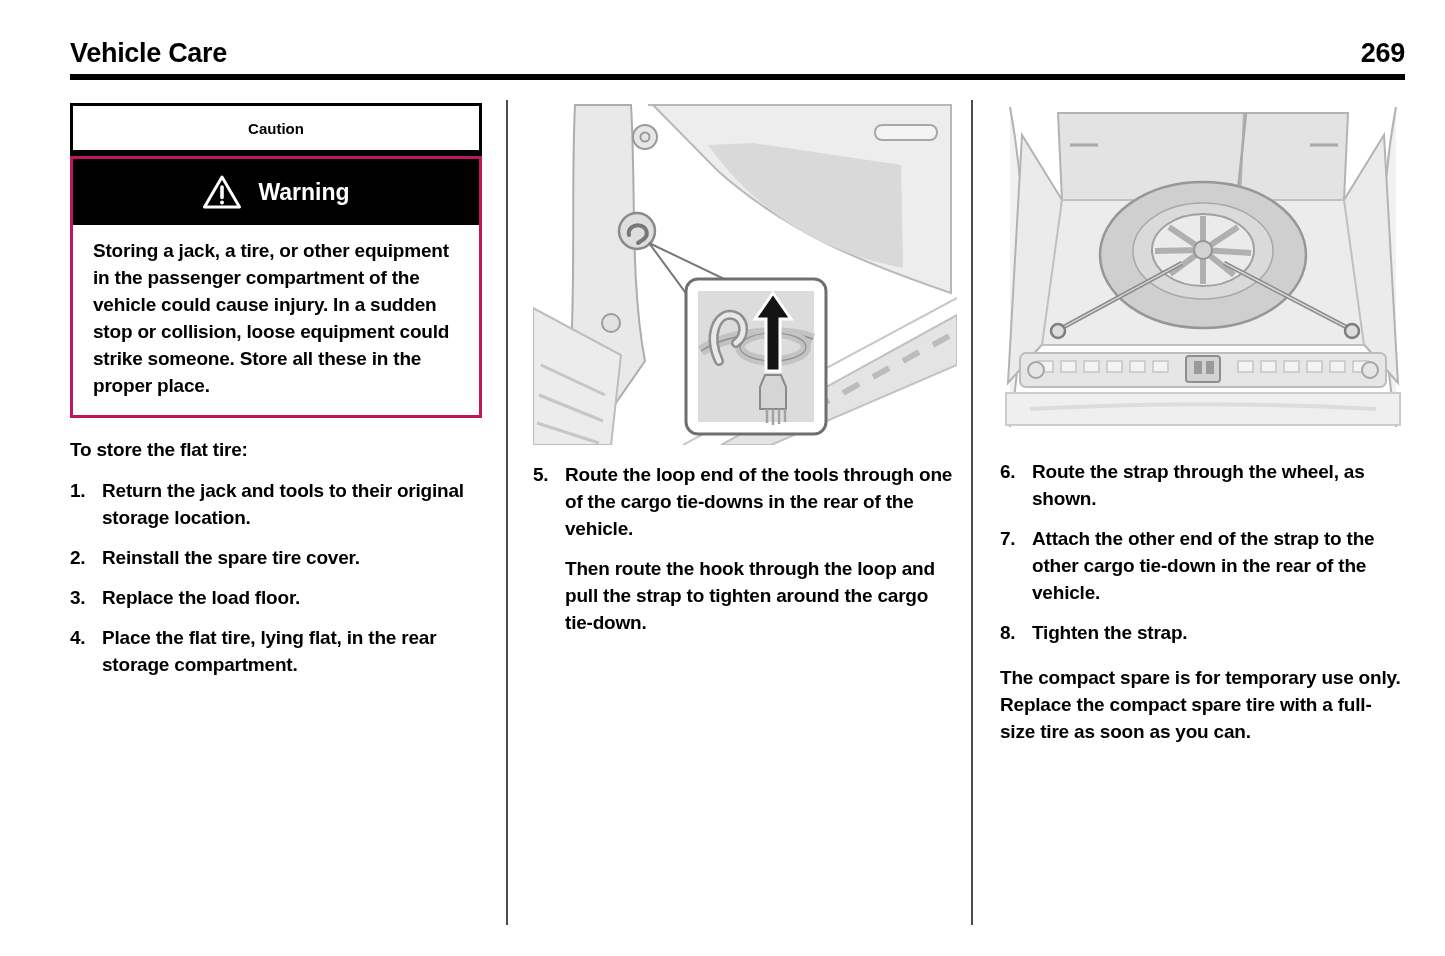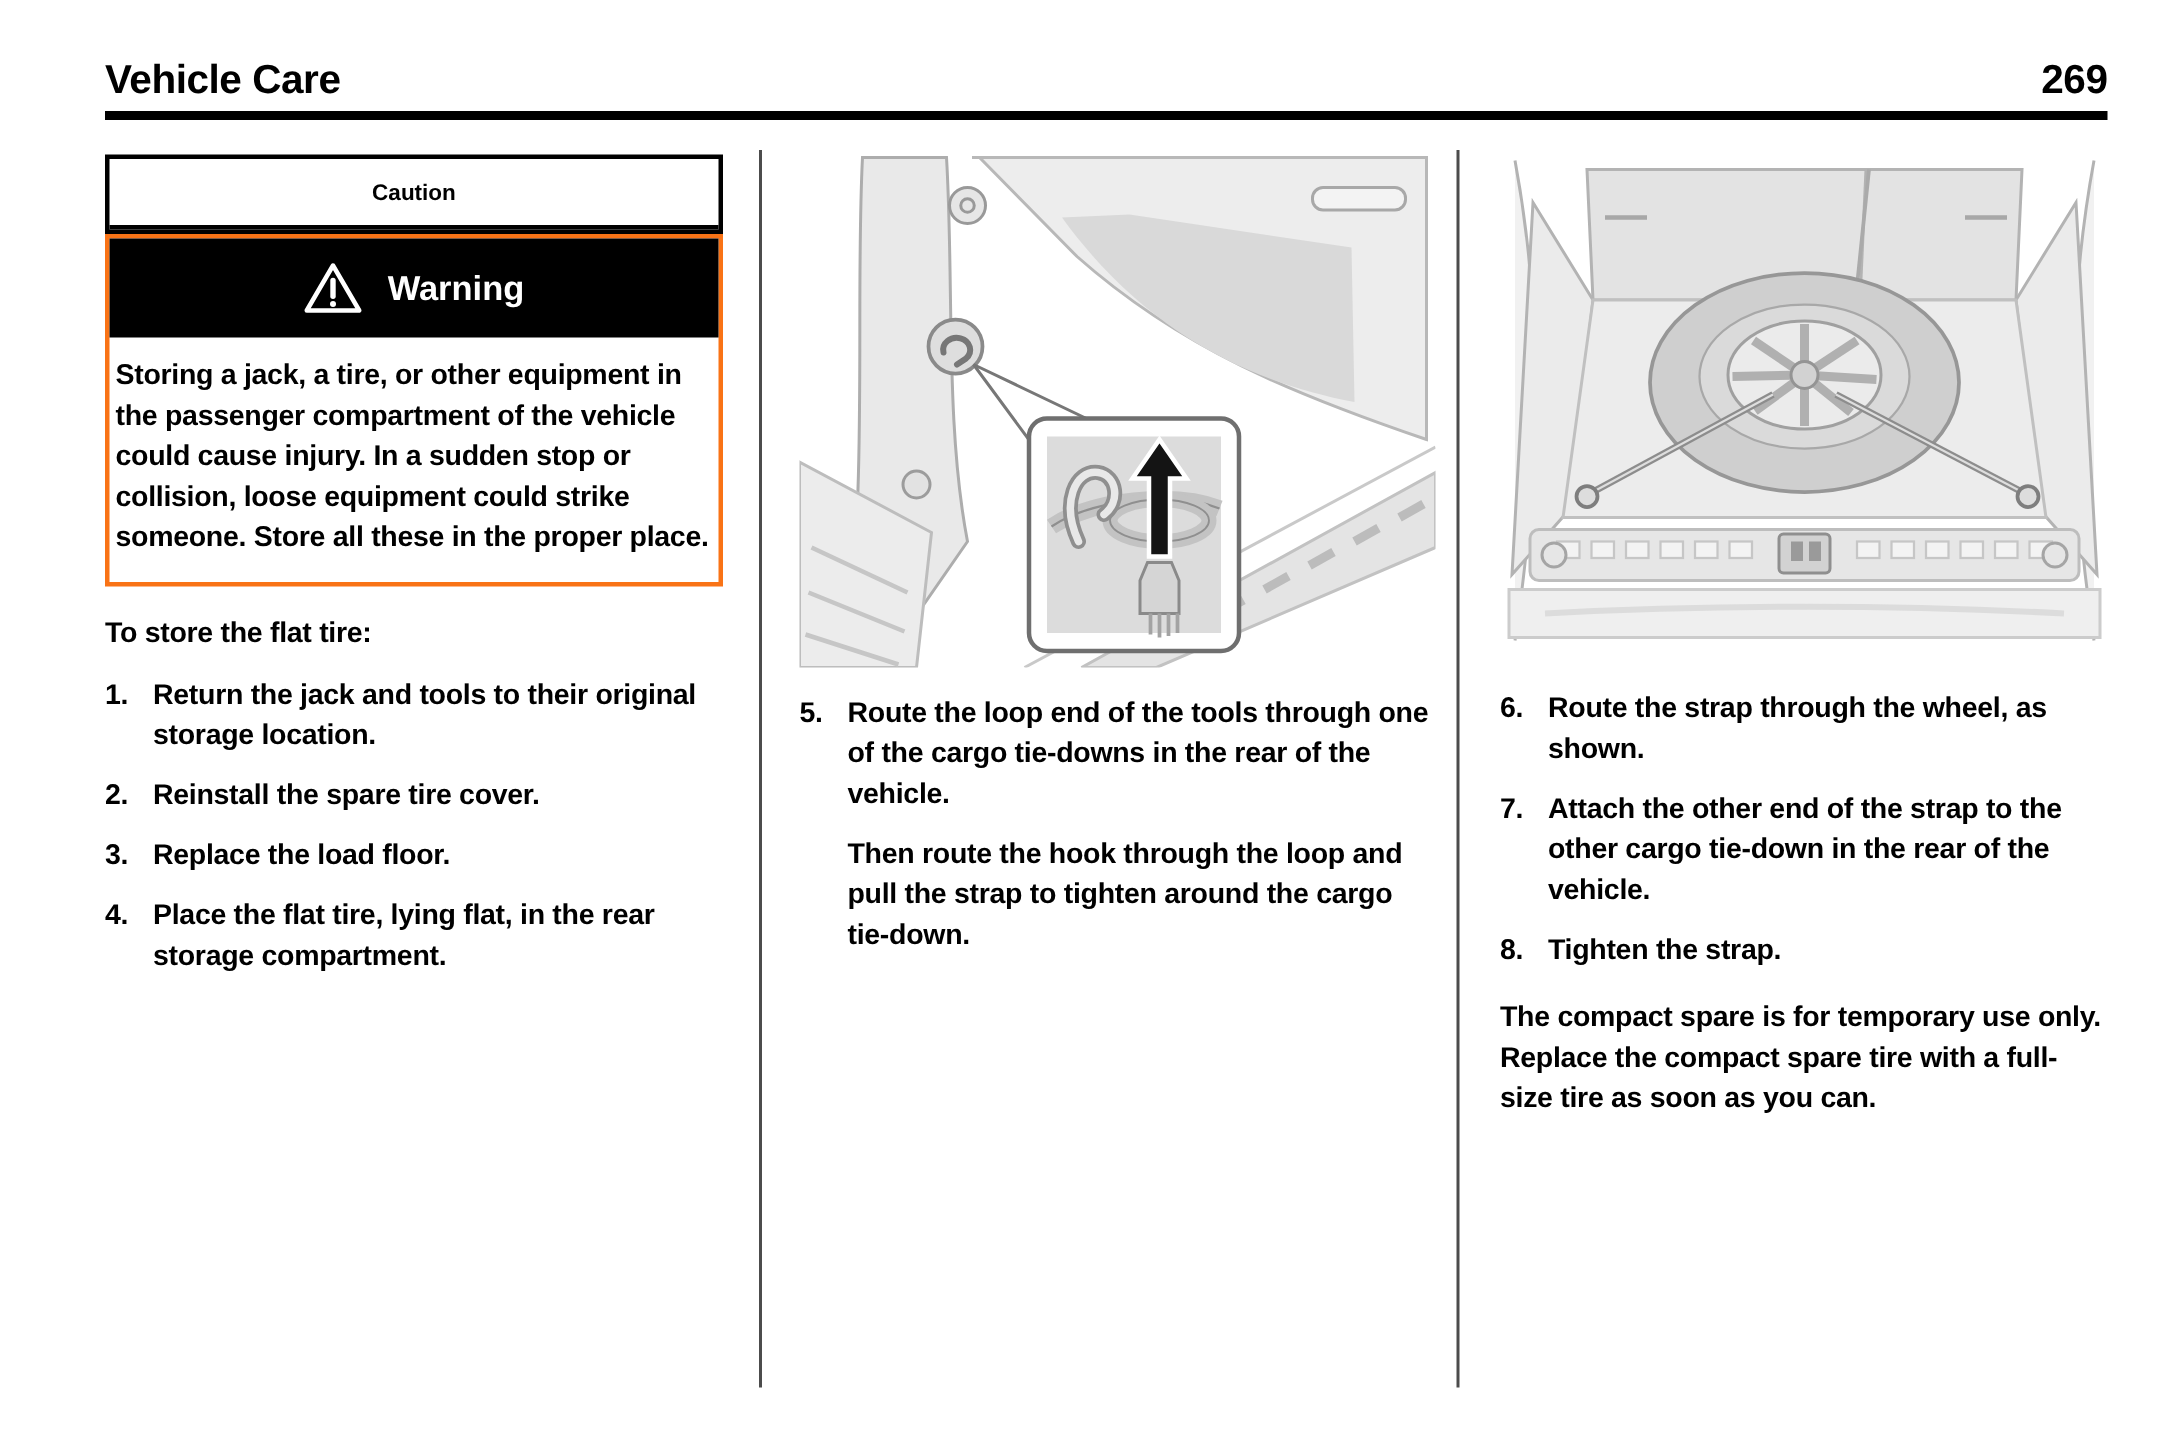--- a/index.html
+++ b/index.html
@@ -48,27 +48,27 @@
   }
   .caution-body{ padding:12px 12px 16px; }
 
   
   .section-heading{
     font-size:21px; font-weight:700; letter-spacing:-0.3px;
     margin:20px 0 14px; white-space:nowrap;
   }
 
   
-  .warning-box{ border:3px solid #f97316; }
+  .warning-box{ border:3px solid #be185d; }
   .warning-header{
     background:#000; color:#fff; height:66px;
     display:flex; align-items:center; justify-content:center; gap:16px;
     font-size:23px; font-weight:700;
   }
-  .warning-body{ padding:12px 4px 16px;border-radius:16px; }
+  .warning-body{ padding:12px 20px 16px;border-radius:16px; }
 
   .intro{ margin:18px 0 14px; }
 
   
   .step{ display:flex; margin:0 0 13px 0; }
   .step .num{ flex:none; width:32px; }
   .step .txt{ flex:1; }
   .step-cont{ margin:0 0 13px 32px; }
 
   figure{ margin:0; padding:0; }

